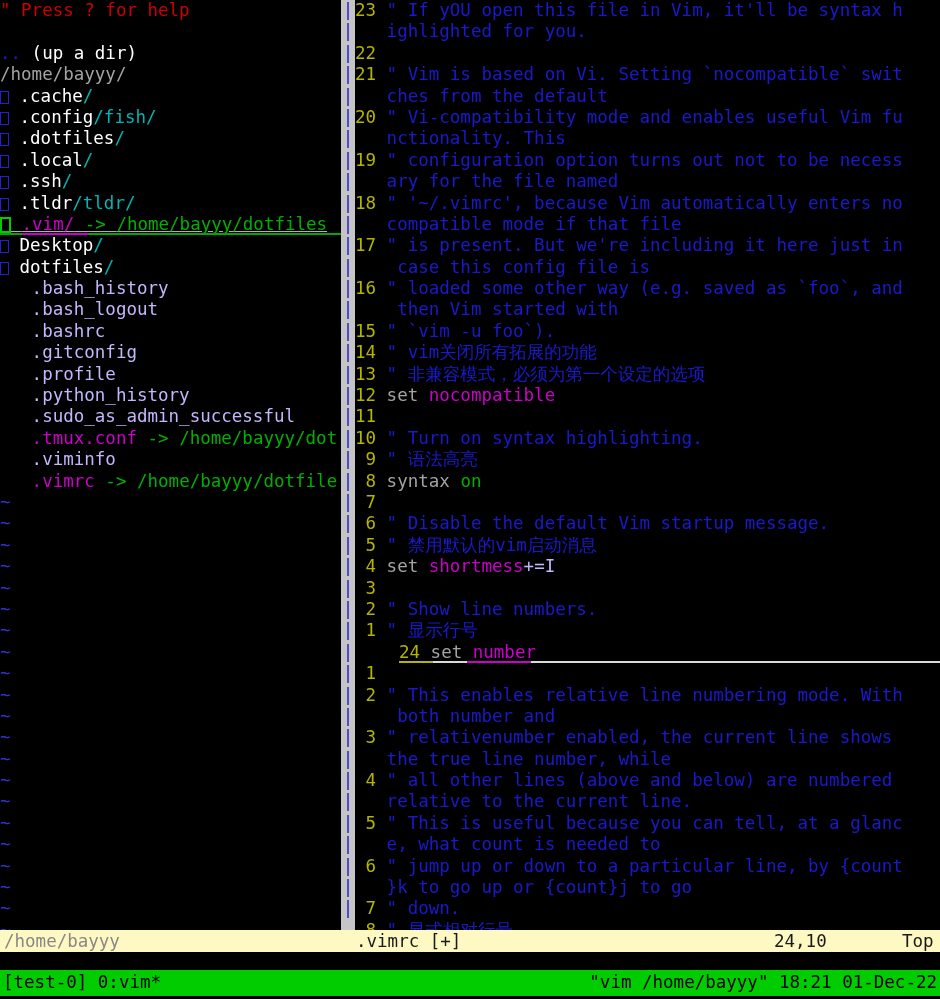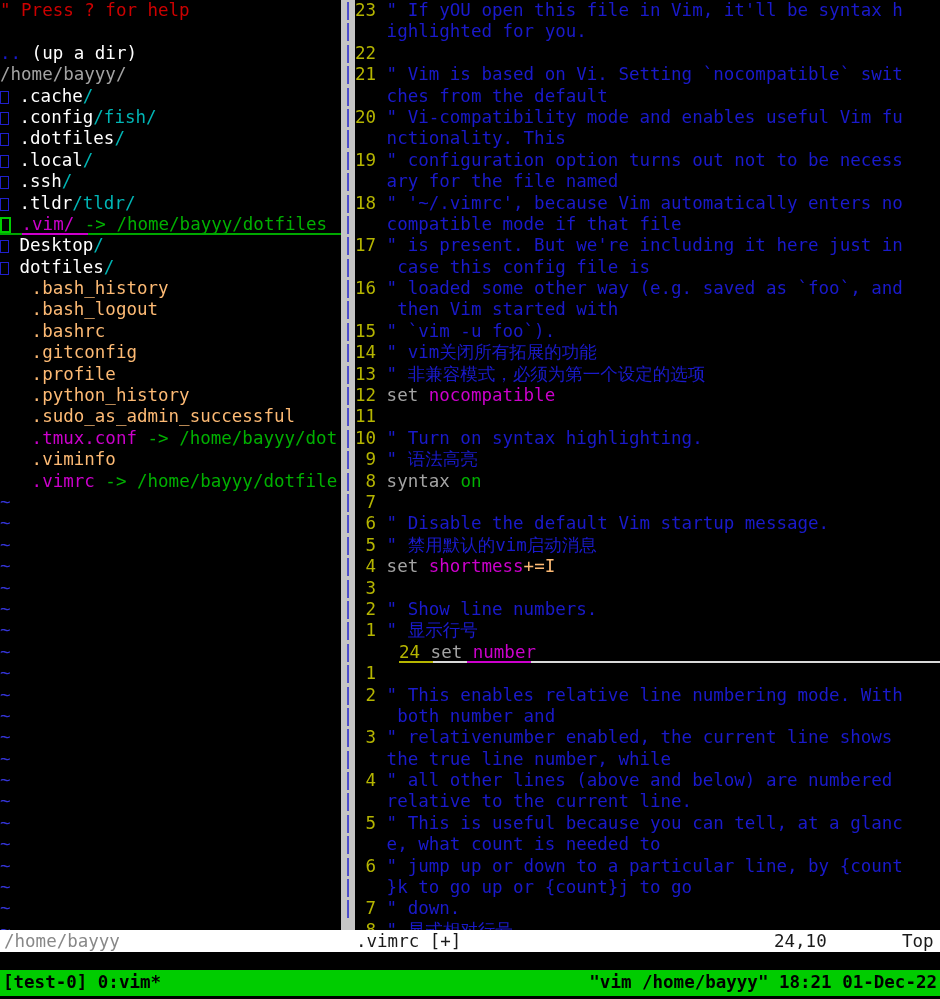--- a/index.html
+++ b/index.html
@@ -35,34 +35,35 @@
   .row { height: 21.4px; white-space: pre; }
   .sep-col .row { text-align:center; }
 
   
   .c-red     { color:#cc0000; }
   .c-blue    { color:#1a1acc; }
   .c-blue2   { color:#ffffff; }
   .c-yellow  { color:#a3a3a3; }
   .c-green   { color:#00b000; }
   .c-magenta { color:#cc00cc; }
-  .c-grey    { color:#fdba74; }
+  .c-grey    { color:#c4b5fd; }
   .c-cyan    { color:#00b5b5; }
   .c-tilde   { color:#3434d6; }
   .c-lnum    { color:#b5b500; }
 
   .folder-box {
     display:inline-block; width:9px; height:13px;
     border:1px solid #2020cc; box-sizing:border-box;
     vertical-align: -2px;
   }
 
   
   .cursor-row {
     position: relative;
+    text-decoration: underline;
   }
   .cursor-row .cursor-block {
     display:inline-block; width:11px; height:16px;
     border:2px solid #00cc00; box-sizing:border-box;
     vertical-align:-3px;
   }
   .cursor-underline {
     position:absolute; left:0; bottom:0px; height:2px; background:#00a800;
   }
   .magenta-underline {
@@ -80,35 +81,35 @@
   .cline-lnum-underline {
     position:absolute; left:0; bottom:0px; width:34px; height:2px; background:#b5b500;
   }
   .cline-word-underline {
     position:absolute; bottom:0px; height:2px; background:#cc00cc;
   }
 
   
   .statusline {
     position:absolute; left:0; top:930px; width:940px; height:22px;
-    background:#ffffff; color:#3a3a3a;
+    background:#fef9c3; color:#3a3a3a;
     white-space:pre; overflow:hidden;
   }
   .sl-left  { position:absolute; left:4px;  top:1px; color:#888888; }
   .sl-file  { position:absolute; left:356px;top:1px; color:#1a1a1a; }
   .sl-pos   { position:absolute; left:738px;top:1px; color:#1a1a1a;margin-left:36px; }
   .sl-top   { position:absolute; left:902px;top:1px; color:#1a1a1a; }
 
   .gap { position:absolute; left:0; top:952px; width:940px; height:18px; background:#000; }
 
   
   .tmux-bar {
     position:absolute; left:0; top:970px; width:940px; height:26px;
     background:#00cc00; color:#000000;
-    white-space:pre; overflow:hidden;font-weight:bold;
+    white-space:pre; overflow:hidden;
   }
   .tmux-left  { position:absolute; left:3px; top:2px; }
   .tmux-right { position:absolute; right:3px; top:2px; }
   .tmux-bottom-gap { position:absolute; left:0; top:996px; width:940px; height:3px; background:#000; }
 </style>
 </head>
 <body>
 
 <div class="screen">
 

